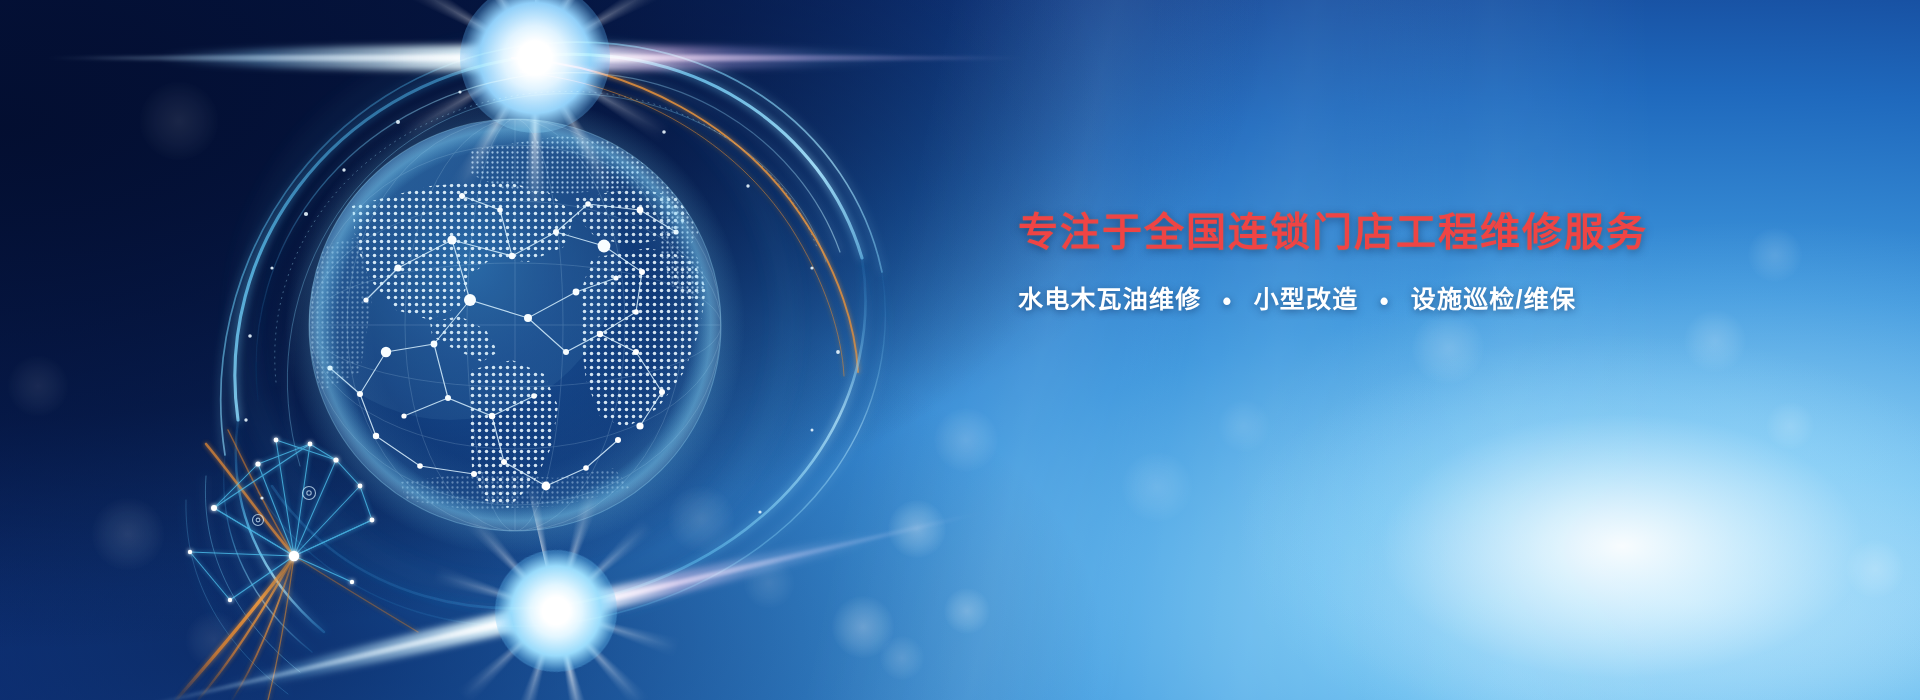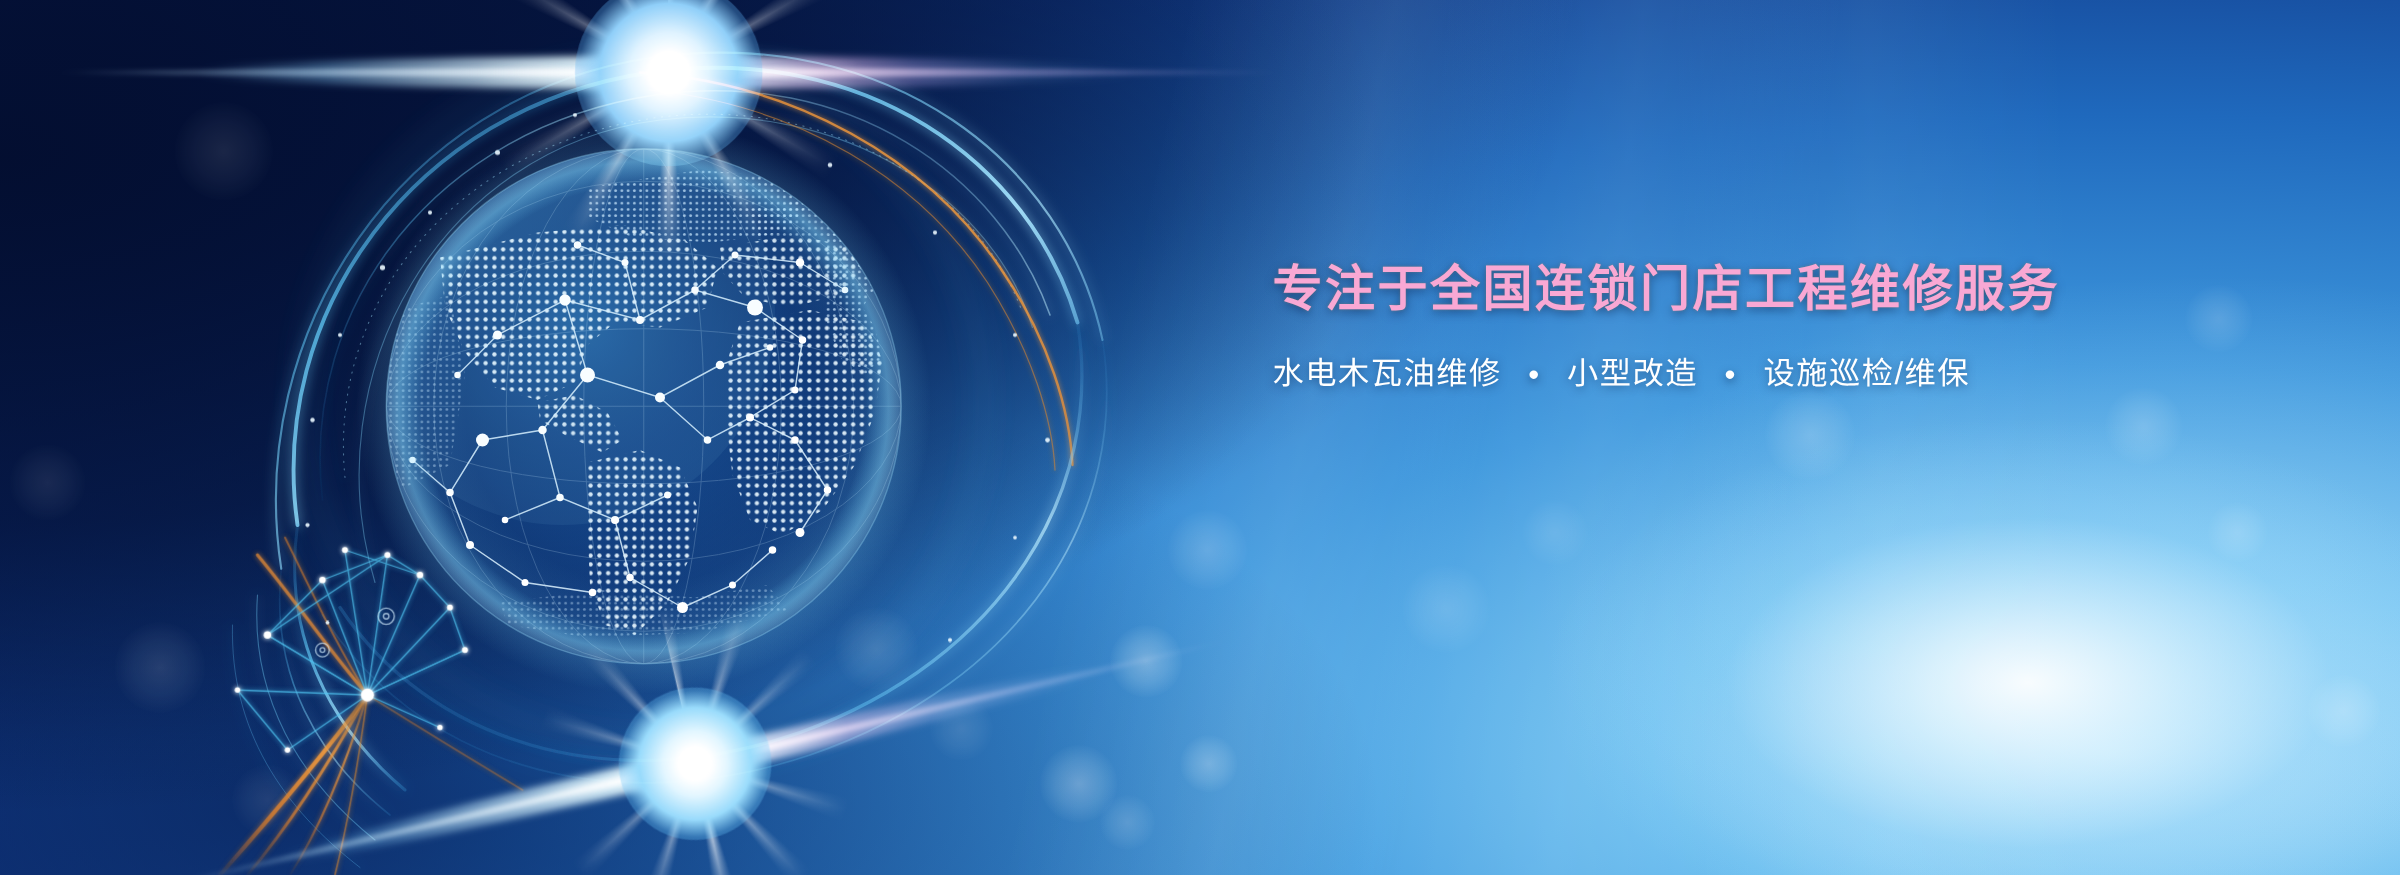--- a/index.html
+++ b/index.html
@@ -127,28 +127,28 @@
     position:absolute;
     left:1018px;top:207px;
     width:640px;
   }
   #headline{
     margin:0;
     font-size:40px;
     font-weight:700;
     letter-spacing:2px;
     line-height:1.25;
-    color:#f9a8d4;
+    color:#ef4444;
     white-space:nowrap;
     text-shadow:0 2px 8px rgba(8,34,80,.55), 0 0 2px rgba(255,170,40,.35);
   }
   #subline{
     margin:26px 0 0 0;
     font-size:25px;
-    font-weight:400;
+    font-weight:700;
     letter-spacing:1.2px;
     line-height:1.3;
     color:#FFFFFF;
     white-space:nowrap;
     text-shadow:0 2px 7px rgba(8,34,80,.5);
   }
   #subline .dot{
     display:inline-block;
     margin:0 13px;
     color:#FFFFFF;

